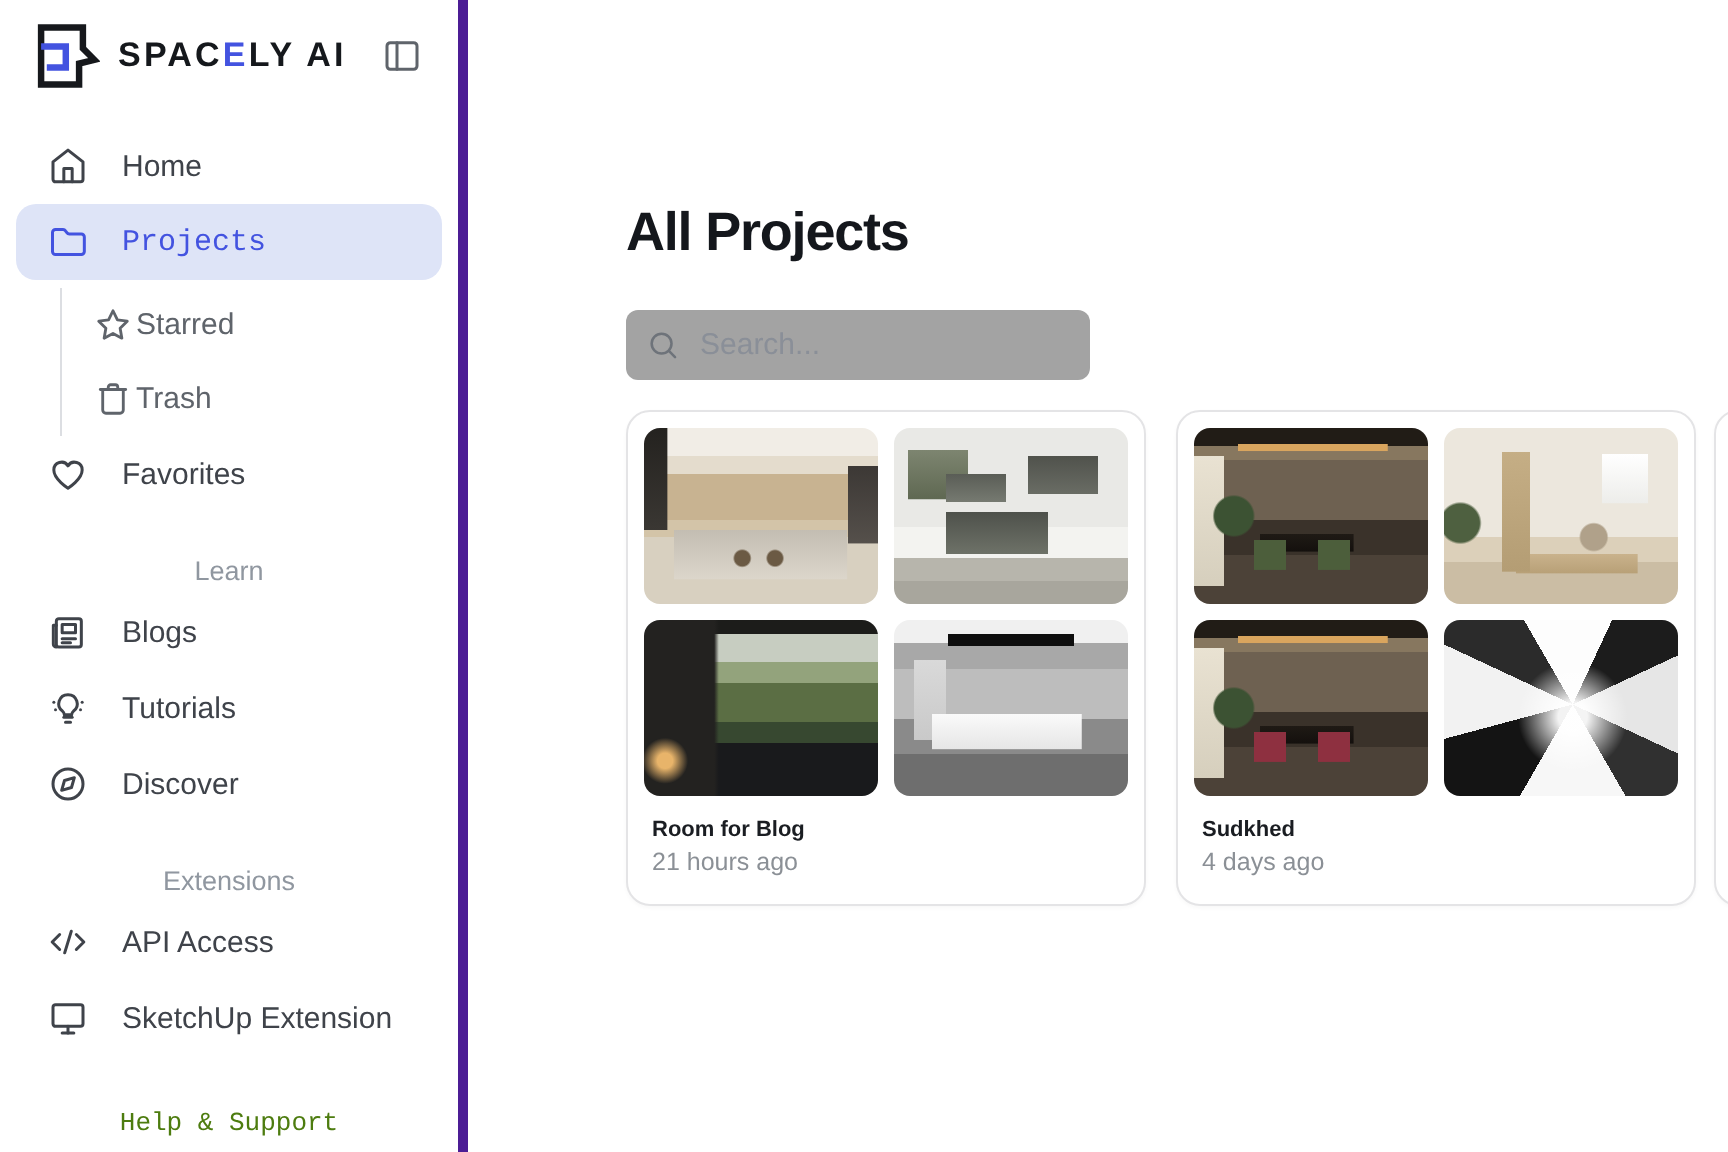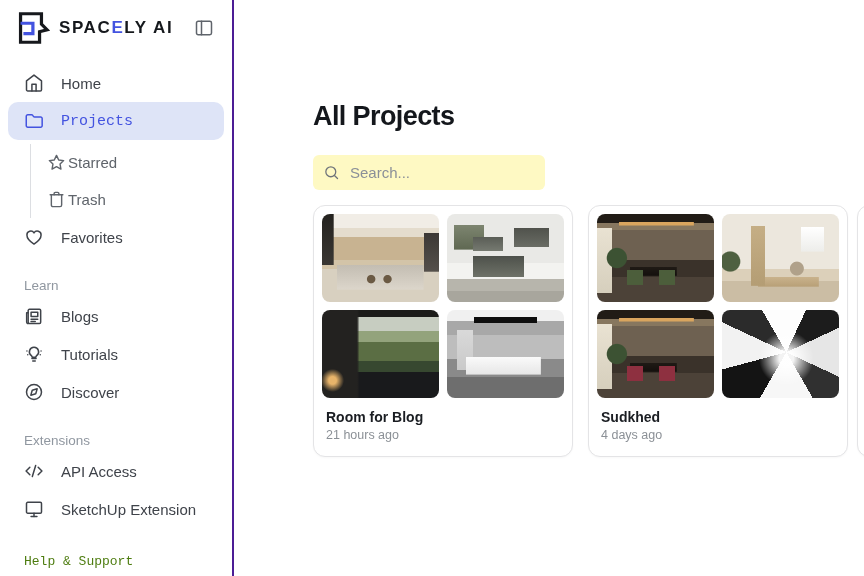--- a/index.html
+++ b/index.html
@@ -5,29 +5,29 @@
   * { box-sizing: border-box; }
   html,body { margin:0; padding:0; }
   body {
     width:864px; height:576px; overflow:hidden; position:relative;
     background:#ffffff; font-family:"Liberation Sans", sans-serif; color:#23262b;
   }
 
   
   .sidebar {
     position:absolute; left:0; top:0; width:234px; height:576px;
-    background:#fff; border-right:2px solid #4c1d95; padding:0 0 10px 0;
+    background:#fff; border-right:5px solid #4c1d95; padding:0 0 10px 0;
   }
   .logo-row { display:flex; align-items:center; height:56px; padding:0 16px 0 12px; }
   .logo-mark { width:38px; height:38px; flex:0 0 auto; }
   .brand { font-size:17px; font-weight:700; letter-spacing:1.6px; color:#15181c; margin-left:9px; white-space:nowrap; }
   .brand .brand-e { color:#4353e0; }
   .collapse-btn { margin-left:auto; width:24px; height:24px; color:#5f646b; background:none; border:none; padding:0; cursor:pointer; display:flex; align-items:center; justify-content:center; }
 
-  .nav { padding:8px 8px 0 8px; }
+  .nav { padding:8px 8px 0 8px;text-align:center; }
   .nav-item {
     display:flex; align-items:center; gap:17px; height:38px; padding:0 16px;
     font-size:15px; color:#3f434a; border-radius:10px; cursor:pointer;
   }
   .nav-item .ic { width:20px; height:20px; flex:0 0 auto; display:flex; }
   .nav-item.active { background:#dee4f7; color:#4353e0; font-weight:500;font-family:Liberation Mono, monospace; }
 
   .sub-group { margin:4px 0 0 22px; border-left:1px solid #dcdee2; padding-left:8px; }
   .sub-item {
     display:flex; align-items:center; gap:2px; height:37px; padding:0 8px;
@@ -38,39 +38,39 @@
   .section-label { margin:22px 0 4px 0; padding:0 16px; font-size:13.5px; color:#9097a0; }
   .footer-label { margin-top:26px; padding:0 16px; font-size:13px; color:#4d7c0f;font-family:Liberation Mono, monospace; }
 
   svg.stroke { fill:none; stroke:currentColor; stroke-width:1.8; stroke-linecap:round; stroke-linejoin:round; width:100%; height:100%; }
 
   
   .main { position:absolute; left:234px; top:0; width:630px; height:576px; padding:84px 0 0 79px; overflow:hidden; }
   .page-title { font-size:27px; font-weight:700; letter-spacing:-0.6px; color:#14171c; line-height:1.05; }
 
   .search-box {
-    margin-top:25px; width:232px; height:35px; background:#fef9c3; border-radius:6px;
+    margin-top:25px; width:232px; height:35px; background:#a3a3a3; border-radius:6px;
     display:flex; align-items:center; padding:0 10px; gap:8px;
   }
   .search-box .ic { width:17px; height:17px; color:#6e737a; flex:0 0 auto; display:flex; }
   .search-input {
     border:none; background:transparent; outline:none; width:100%;
     font-size:15px; color:#3a3e44; font-family:"Liberation Sans", sans-serif;
   }
   .search-input::placeholder { color:#8a8f98; }
 
   .cards { margin-top:15px; display:flex; gap:15px; }
   .card {
     width:260px; flex:0 0 260px; background:#fff; border:1px solid #e4e4e6; border-radius:12px;
     padding:8px 8px 14px 8px; box-shadow:0 1px 2px rgba(0,0,0,0.03); cursor:pointer;
   }
   .card.partial { margin-left:-6px; }
   .thumb-grid { display:grid; grid-template-columns:1fr 1fr; gap:8px; }
   .thumb { width:100%; height:88px; border-radius:8px; background:#ddd; }
-  .card-name { margin:11px 4px 3px 4px; font-size:14px; font-weight:700; color:#1a1d22; }
+  .card-name { margin:11px 4px 3px 4px; font-size:11px; font-weight:700; color:#1a1d22; }
   .card-time { margin:0 4px; font-size:12.5px; color:#8b9096; }
 
   
   .t-kitchen{background:
     radial-gradient(circle at 42% 74%, #6b5a44 0 4%, transparent 5%),
     radial-gradient(circle at 56% 74%, #6b5a44 0 4%, transparent 5%),
     linear-gradient(180deg,#3c3835,#55504b) 100% 38%/13% 44% no-repeat,
     linear-gradient(180deg,#24221f,#3a3733) 0 0/10% 58% no-repeat,
     linear-gradient(180deg,#c3bdb2,#dcd6cb) 50% 80%/74% 28% no-repeat,
     linear-gradient(180deg,#f1ede6 0 16%,#e4dccd 16% 26%,#c8b391 26% 52%,#d3c4a8 52% 62%,#d8d0c0 62% 100%);}

